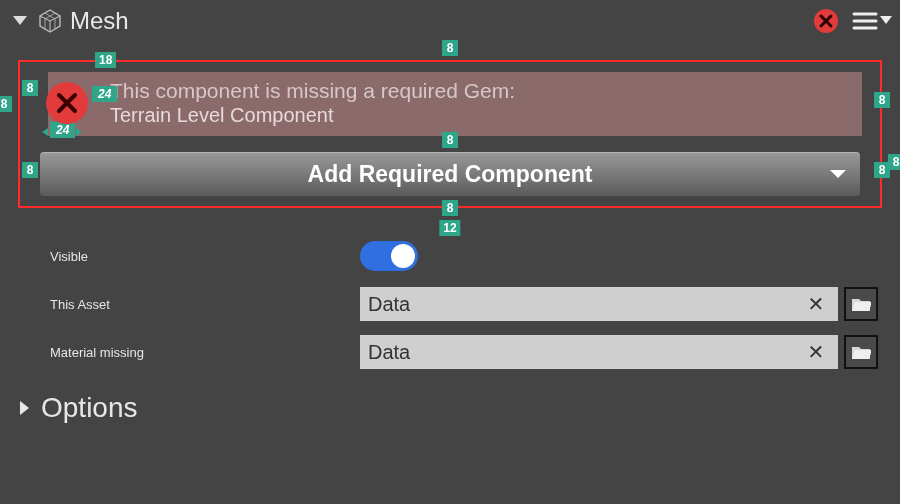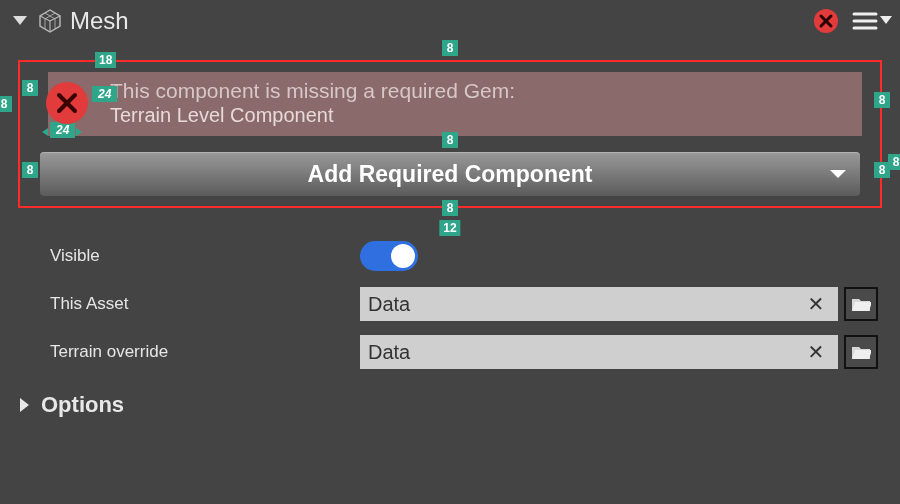--- a/index.html
+++ b/index.html
@@ -92,21 +92,21 @@
   .m.wide { padding: 2px 6px; font-style: italic; }
   .m-arrow-l, .m-arrow-r {
     position:absolute; width:0;height:0;
     border-top:4px solid transparent; border-bottom:4px solid transparent;
   }
   .m-arrow-l { border-right: 6px solid #2fa58a; }
   .m-arrow-r { border-left: 6px solid #2fa58a; }
   
   .props { margin: 24px 22px 0 50px; }
   .row { display: flex; align-items: center; height: 48px; }
-  .row-label { width: 310px; font-size: 17px; color: #e6e6e6; }
+  .row-label { width: 310px; font-size: 13px; color: #e6e6e6; }
   .row-ctrl { flex: 1 1 auto; display:flex; align-items:flex-end; gap:6px;border-radius:10px;}
   
   .toggle {
     width: 58px; height: 30px; border-radius: 15px;
     background: #2f6fe0; position: relative; cursor:pointer;
   }
   .toggle-knob {
     position: absolute; top: 3px; right: 3px;
     width: 24px; height: 24px; border-radius: 50%; background: #fff;
   }
@@ -120,21 +120,21 @@
     margin-left: auto; width: 28px; text-align: center; cursor:pointer;
     font-size: 20px; color: #333; font-weight: 300;
   }
   .browse {
     width: 34px; height: 34px; border: 2px solid #111; background: #4a4a4a;
     display:inline-flex; align-items:center; justify-content:center; cursor:pointer;
   }
   
   .sect { display:flex; align-items:center; margin: 16px 0 0 -30px; cursor:pointer;}
   .sect .tri { width: 0;height:0; border-top:7px solid transparent; border-bottom:7px solid transparent; border-left:9px solid #e8e8e8; margin-right:12px;}
-  .sect .lbl { font-size: 22px; font-weight: 700; }
+  .sect .lbl { font-size: 28px; font-weight: 400; }
 </style>
 </head>
 <body>
 
 <div class="header">
   <div class="header-stripes"></div>
   <div class="hdr-caret">
     <svg width="14" height="10" viewBox="0 0 14 10">
         <polygon points="0,0 14,0 7,9" fill="#ddd"></polygon>
       </svg>
@@ -227,21 +227,21 @@
       <div class="browse">
         <svg width="20" height="16" viewBox="0 0 20 16">
           <path d="M1 3 h7 l2 2 h9 v10 h-18 z" fill="#d8d8d8"></path>
           <path d="M1 15 L4 6 h17 l-3 9 z" fill="#efefef"></path>
         </svg>
       </div>
     </div>
   </div>
 
   <div class="row">
-    <div class="row-label">Terrain override</div>
+    <div class="row-label">Material missing</div>
     <div class="row-ctrl">
       <div class="data-input">
         <span>Data</span>
         <span class="clrbtn">✕</span>
       </div>
       <div class="browse">
         <svg width="20" height="16" viewBox="0 0 20 16">
           <path d="M1 3 h7 l2 2 h9 v10 h-18 z" fill="#d8d8d8"></path>
           <path d="M1 15 L4 6 h17 l-3 9 z" fill="#efefef"></path>
         </svg>

